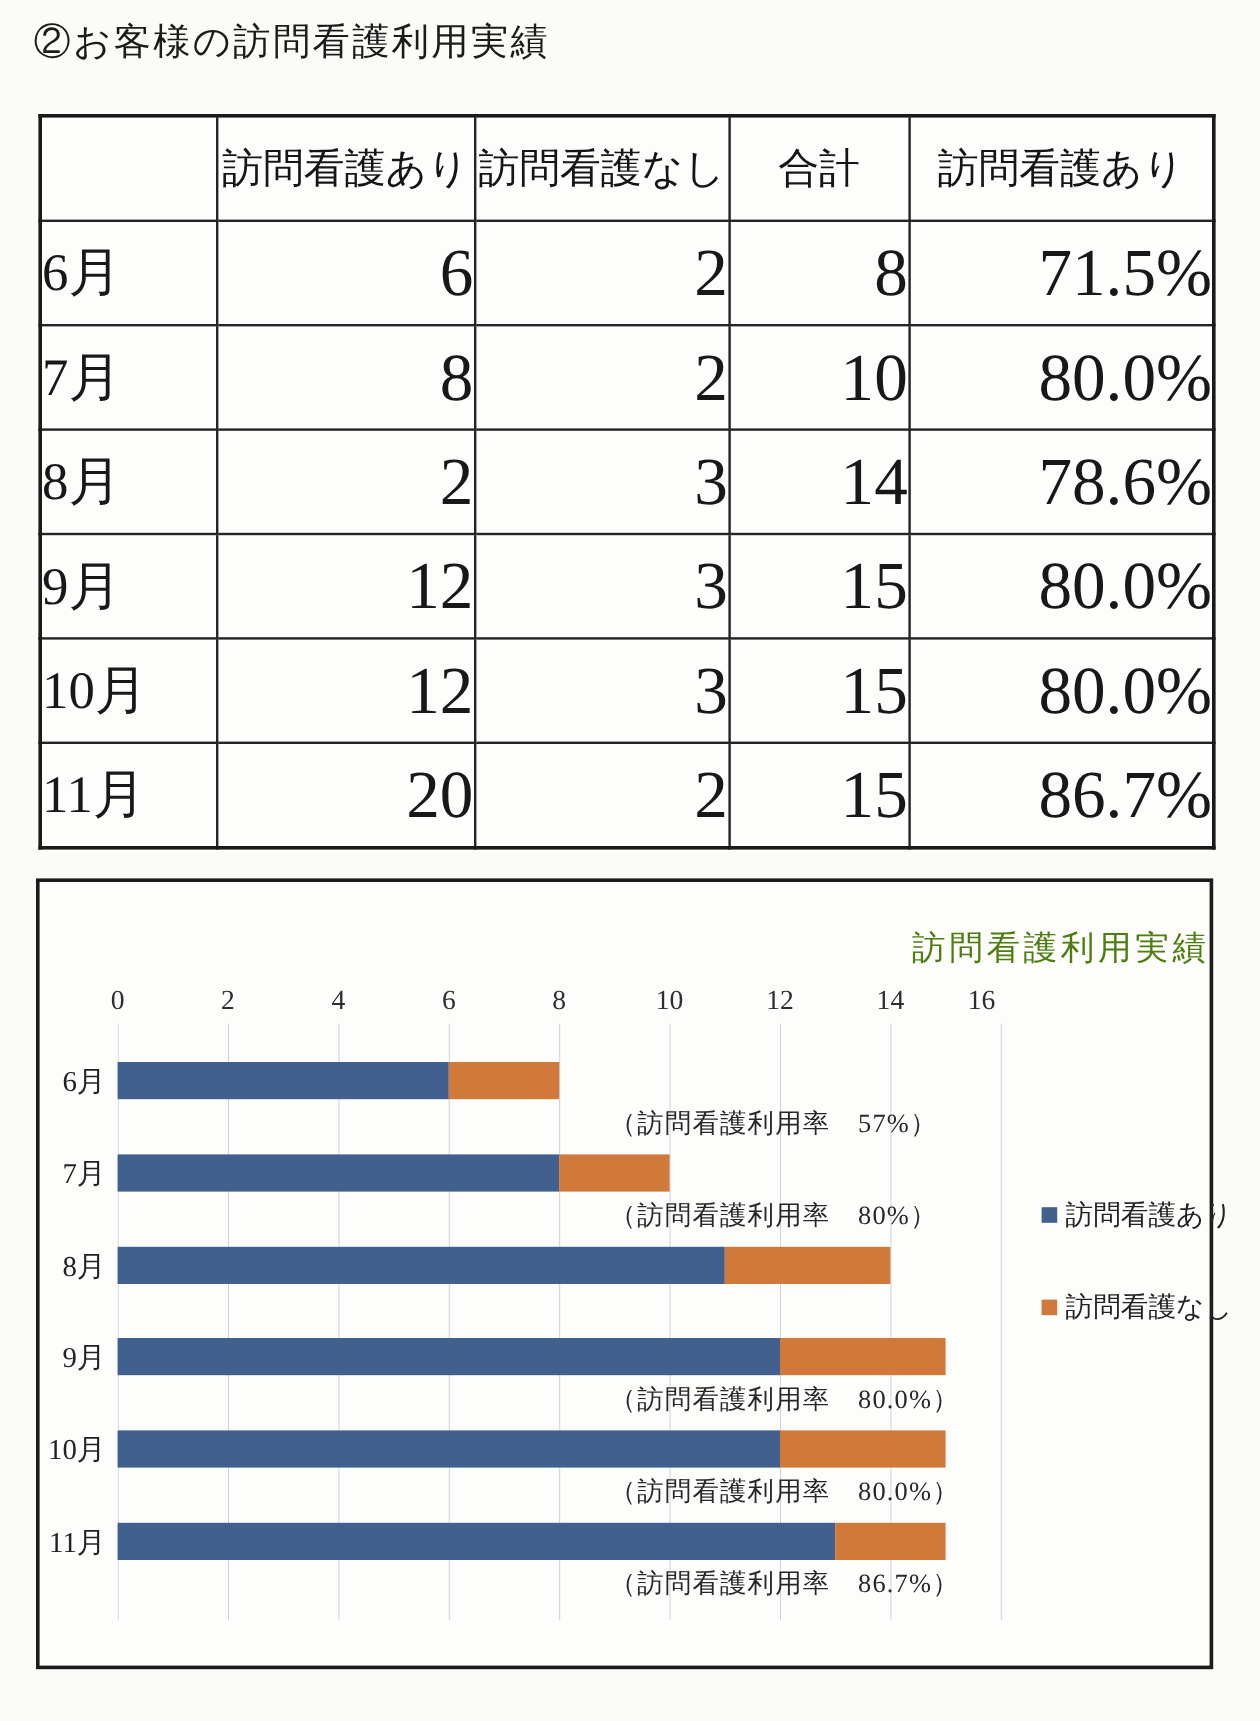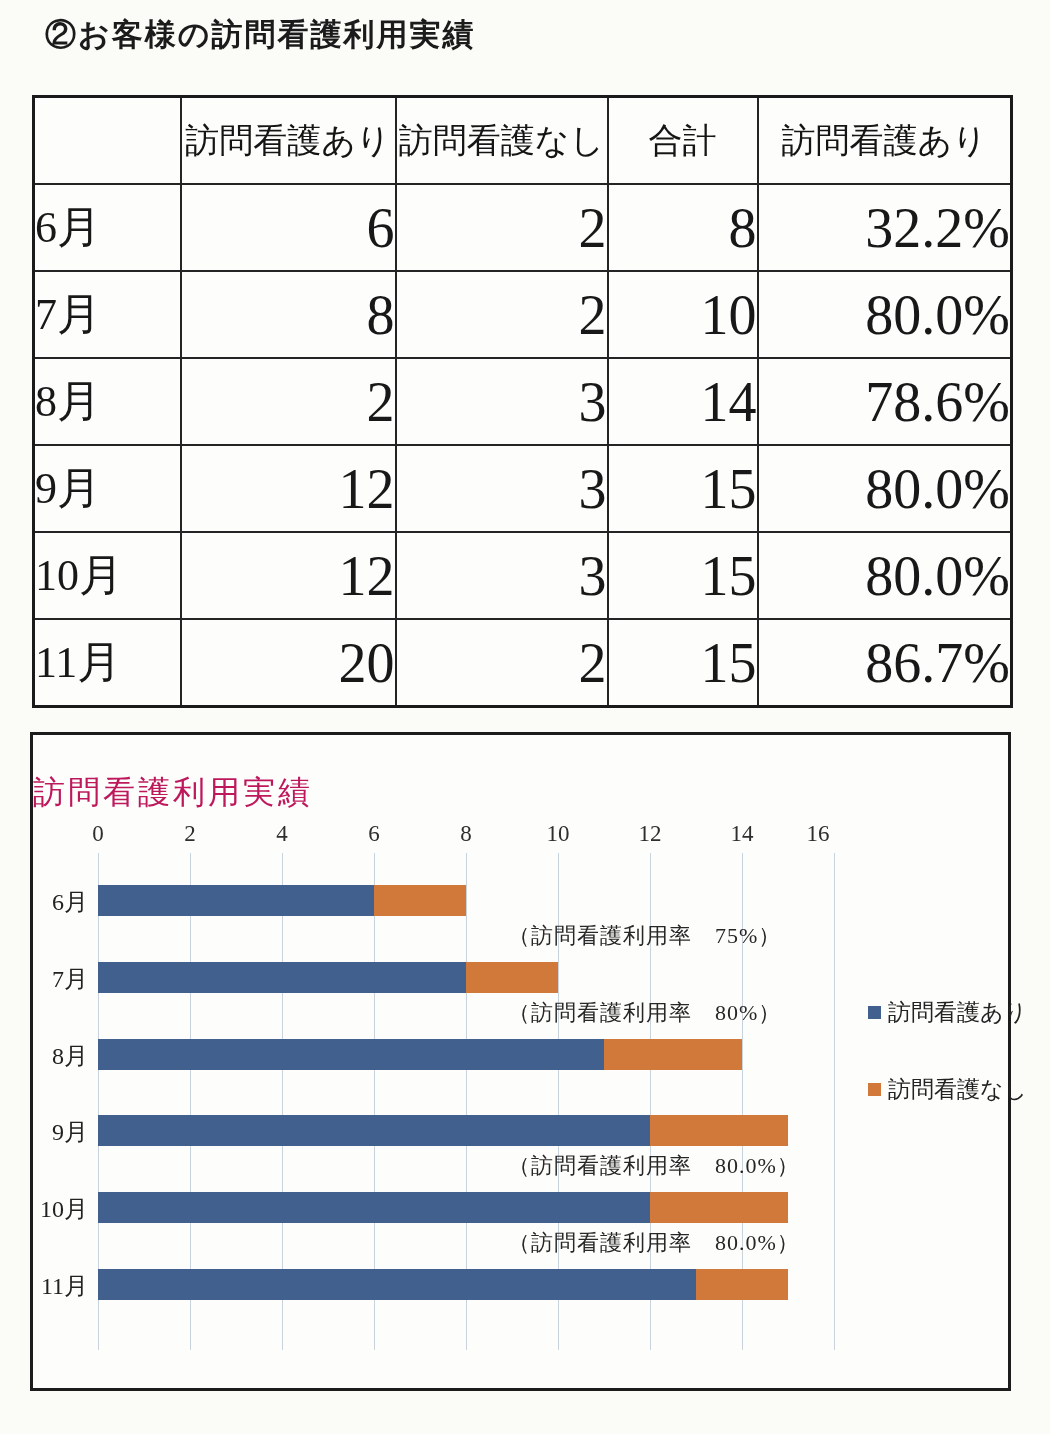--- a/index.html
+++ b/index.html
@@ -8,22 +8,22 @@
     background:#fbfbf8;
     font-family:"Liberation Serif","DejaVu Serif",serif;
     color:#1f1f1f;
     position:relative;
     overflow:hidden;
   }
   .page{position:absolute;inset:0;}
 
   
   .doc-title{
-    position:absolute;left:45px;top:14px;
-    font-size:31px;font-weight:bold;letter-spacing:2px;color:#1b1b1b;
+    position:absolute;left:28px;top:14px;
+    font-size:31px;font-weight:normal;letter-spacing:2px;color:#1b1b1b;
   }
 
   
   table.dtable{
     position:absolute;left:32px;top:95px;
     width:978px;height:610px;
     border-collapse:collapse;table-layout:fixed;
     background:#fdfdfb;
   }
   table.dtable th,table.dtable td{
@@ -47,21 +47,21 @@
 
   
   .chart-box{
     position:absolute;left:30px;top:732px;
     width:975px;height:653px;
     border:3px solid #1c1c1c;
     background:#fdfdfb;
   }
   .chart-title{
     position:absolute;top:36px;left:0;width:100%;
-    text-align:left;font-size:32px;letter-spacing:3px;color:#be185d;
+    text-align:right;font-size:28px;letter-spacing:3px;color:#4d7c0f;
   }
   .ticks{
     position:absolute;left:65px;top:86px;width:737px;height:30px;
   }
   .tick{
     position:absolute;top:0;transform:translateX(-50%);
     font-size:23px;color:#2e2e2e;
   }
   .plot{
     position:absolute;left:65px;top:118px;width:738px;height:497px;
@@ -112,21 +112,21 @@
         <th>合計</th>
         <th>訪問看護あり</th>
       </tr>
     </thead>
     <tbody id="tbody">
         <tr>
           <td class="mcell">6月</td>
           <td class="ncell">6</td>
           <td class="ncell">2</td>
           <td class="ncell">8</td>
-          <td class="ncell">32.2%</td>
+          <td class="ncell">71.5%</td>
         </tr>
         <tr>
           <td class="mcell">7月</td>
           <td class="ncell">8</td>
           <td class="ncell">2</td>
           <td class="ncell">10</td>
           <td class="ncell">80.0%</td>
         </tr>
         <tr>
           <td class="mcell">8月</td>
@@ -174,21 +174,21 @@
         <span class="tick" style="left: 720px;">16</span>
       </div>
 
     <div class="plot" id="plot">
         <div class="crow" style="top: 32px;">
           <div class="cmonth">6月</div>
           <div class="bars">
             <div class="bar" style="width: 276px; background: rgb(66, 96, 141);"></div>
             <div class="bar" style="width: 92px; background: rgb(209, 121, 59);"></div>
           </div>
-          <div class="cann">（訪問看護利用率　75%）</div>
+          <div class="cann">（訪問看護利用率　57%）</div>
         </div>
         <div class="crow" style="top: 109px;">
           <div class="cmonth">7月</div>
           <div class="bars">
             <div class="bar" style="width: 368px; background: rgb(66, 96, 141);"></div>
             <div class="bar" style="width: 92px; background: rgb(209, 121, 59);"></div>
           </div>
           <div class="cann">（訪問看護利用率　80%）</div>
         </div>
         <div class="crow" style="top: 186px;">
@@ -213,20 +213,21 @@
             <div class="bar" style="width: 138px; background: rgb(209, 121, 59);"></div>
           </div>
           <div class="cann">（訪問看護利用率　80.0%）</div>
         </div>
         <div class="crow" style="top: 416px;">
           <div class="cmonth">11月</div>
           <div class="bars">
             <div class="bar" style="width: 598px; background: rgb(66, 96, 141);"></div>
             <div class="bar" style="width: 92px; background: rgb(209, 121, 59);"></div>
           </div>
+          <div class="cann">（訪問看護利用率　86.7%）</div>
         </div>
       </div>
 
     <div class="legend">
       <div class="lg-item">
         <span class="lg-swatch" style="background: rgb(66, 96, 141);"></span>
         <span class="lg-label">訪問看護あり</span>
       </div>
       <div class="lg-item">
         <span class="lg-swatch" style="background: rgb(209, 121, 59);"></span>

